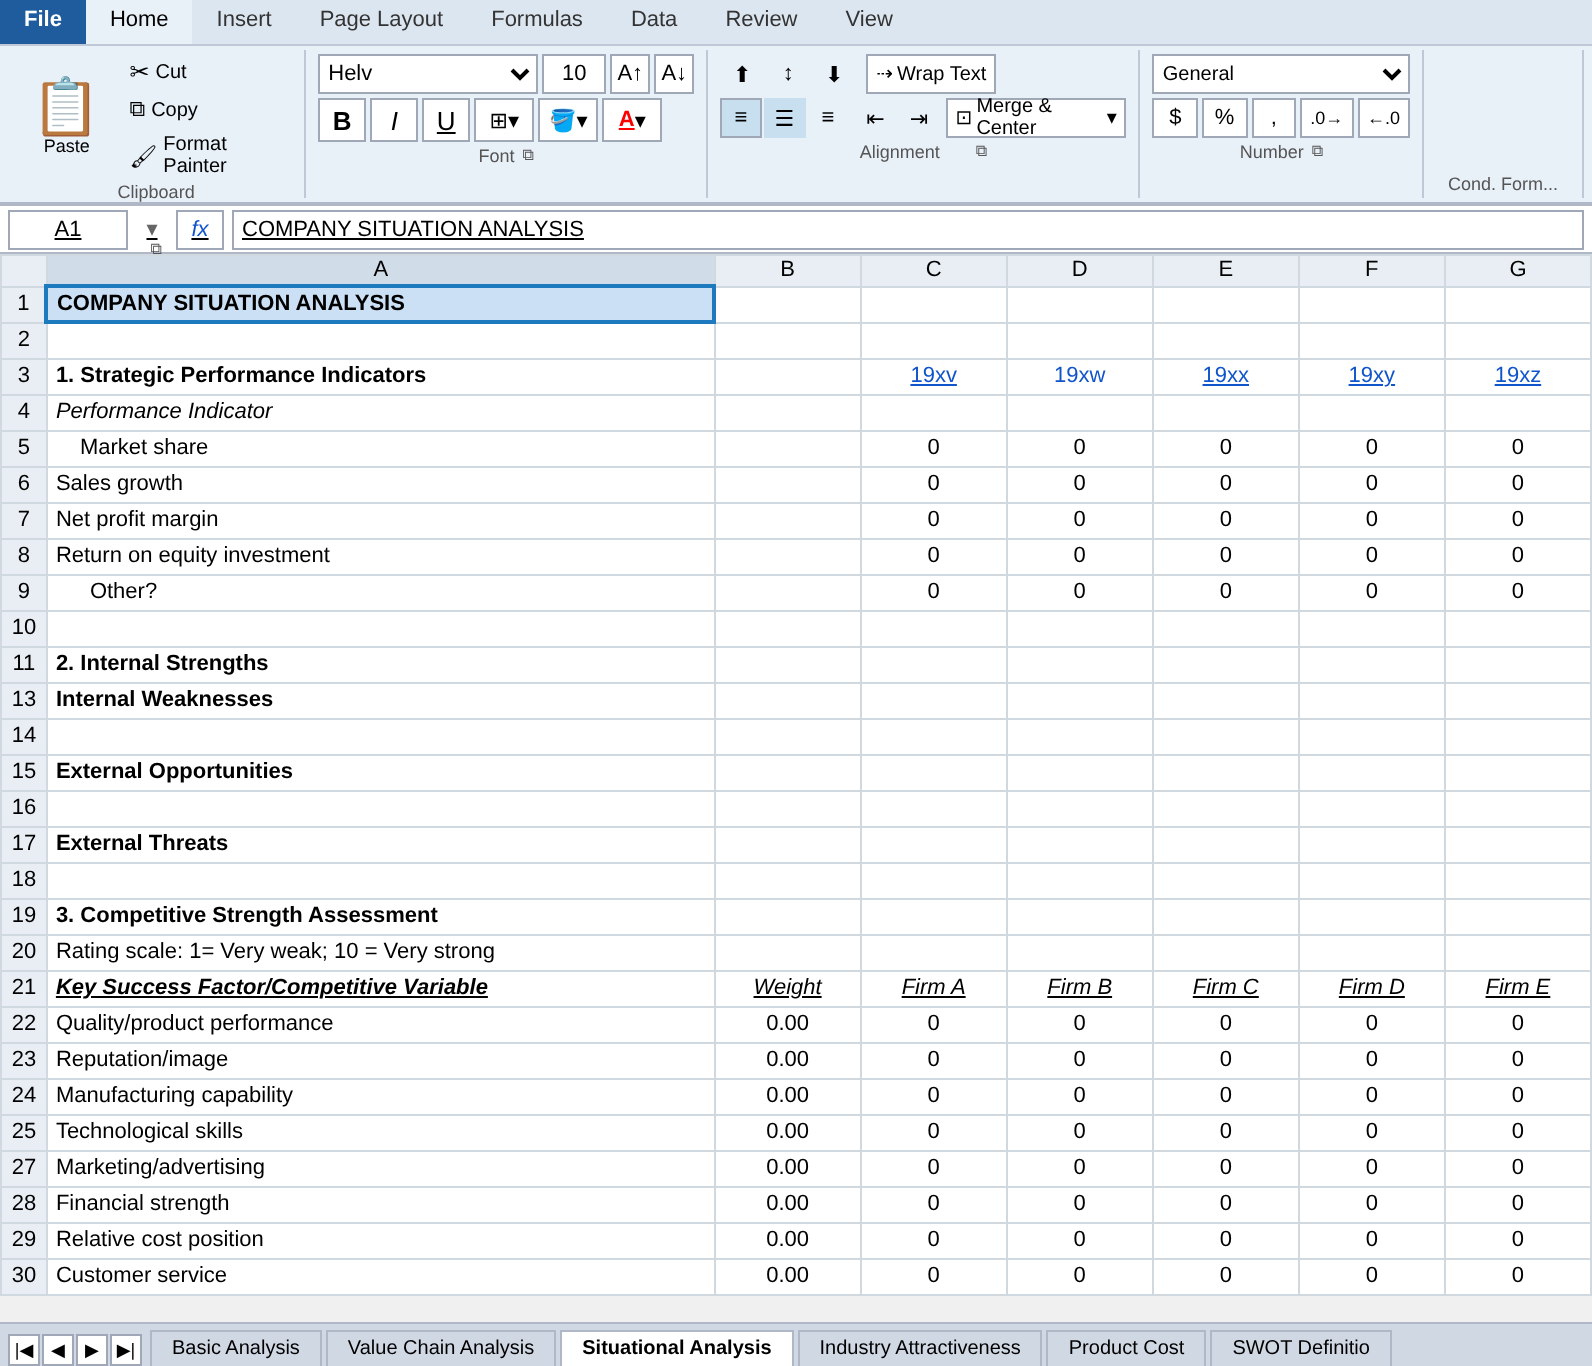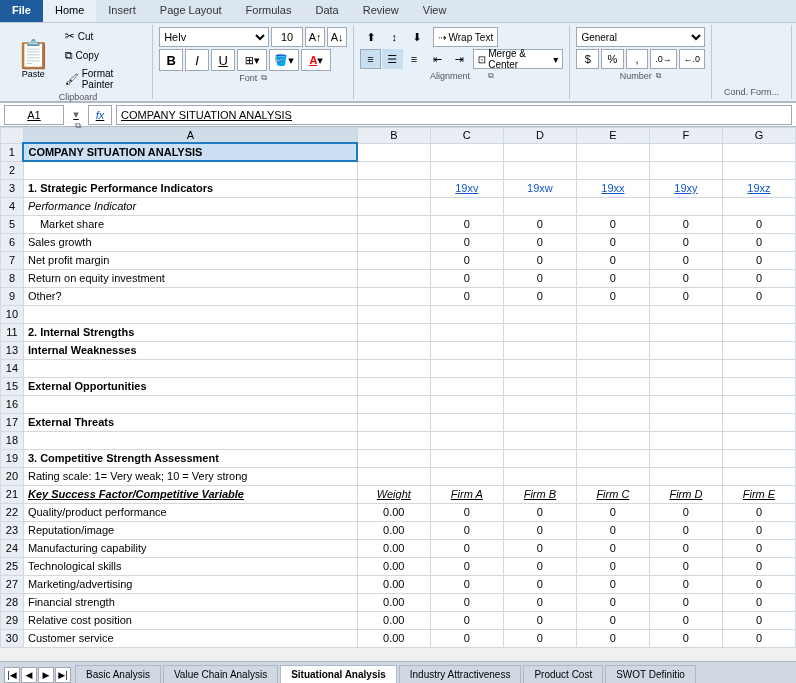--- a/index.html
+++ b/index.html
@@ -236,21 +236,21 @@
           <td style="border: 1px solid rgb(208, 216, 224); padding: 1px 4px; font-size: 11px; height: 18px; background: white;">Return on equity investment</td>
           <td style="border: 1px solid rgb(208, 216, 224); padding: 1px 4px; font-size: 11px; height: 18px; background: white;"></td>
           <td style="border: 1px solid rgb(208, 216, 224); padding: 1px 4px; font-size: 11px; height: 18px; background: white; text-align: center;">0</td>
           <td style="border: 1px solid rgb(208, 216, 224); padding: 1px 4px; font-size: 11px; height: 18px; background: white; text-align: center;">0</td>
           <td style="border: 1px solid rgb(208, 216, 224); padding: 1px 4px; font-size: 11px; height: 18px; background: white; text-align: center;">0</td>
           <td style="border: 1px solid rgb(208, 216, 224); padding: 1px 4px; font-size: 11px; height: 18px; background: white; text-align: center;">0</td>
           <td style="border: 1px solid rgb(208, 216, 224); padding: 1px 4px; font-size: 11px; height: 18px; background: white; text-align: center;">0</td>
         </tr>
         <tr>
           <th style="background: rgb(232, 238, 244); border: 1px solid rgb(208, 216, 224); text-align: center; font-weight: normal; padding: 1px 4px; font-size: 11px;">9</th>
-          <td style="border: 1px solid rgb(208, 216, 224); padding: 1px 4px; font-size: 11px; height: 18px; background: white;">Other?</td>
+          <td style="border: 1px solid rgb(208, 216, 224); padding: 1px 21px; font-size: 11px; height: 18px; background: white;">Other?</td>
           <td style="border: 1px solid rgb(208, 216, 224); padding: 1px 4px; font-size: 11px; height: 18px; background: white;"></td>
           <td style="border: 1px solid rgb(208, 216, 224); padding: 1px 4px; font-size: 11px; height: 18px; background: white; text-align: center;">0</td>
           <td style="border: 1px solid rgb(208, 216, 224); padding: 1px 4px; font-size: 11px; height: 18px; background: white; text-align: center;">0</td>
           <td style="border: 1px solid rgb(208, 216, 224); padding: 1px 4px; font-size: 11px; height: 18px; background: white; text-align: center;">0</td>
           <td style="border: 1px solid rgb(208, 216, 224); padding: 1px 4px; font-size: 11px; height: 18px; background: white; text-align: center;">0</td>
           <td style="border: 1px solid rgb(208, 216, 224); padding: 1px 4px; font-size: 11px; height: 18px; background: white; text-align: center;">0</td>
         </tr>
         <tr>
           <th style="background: rgb(232, 238, 244); border: 1px solid rgb(208, 216, 224); text-align: center; font-weight: normal; padding: 1px 4px; font-size: 11px;">10</th>
           <td style="border: 1px solid rgb(208, 216, 224); padding: 1px 4px; font-size: 11px; height: 18px; background: white;"></td>

